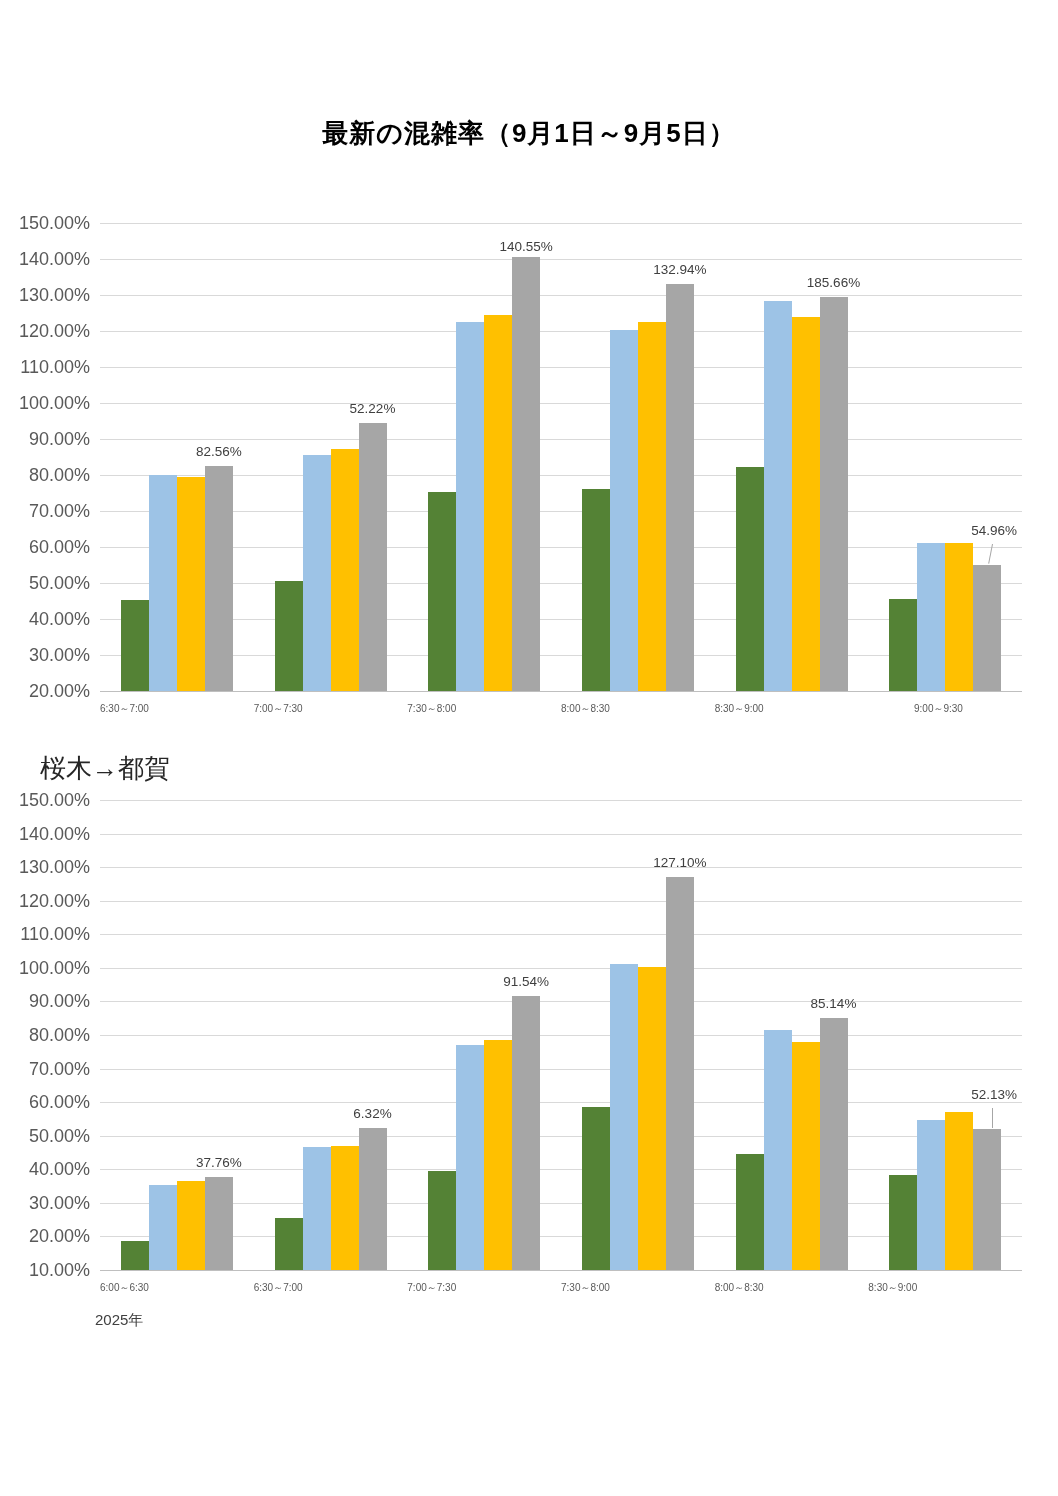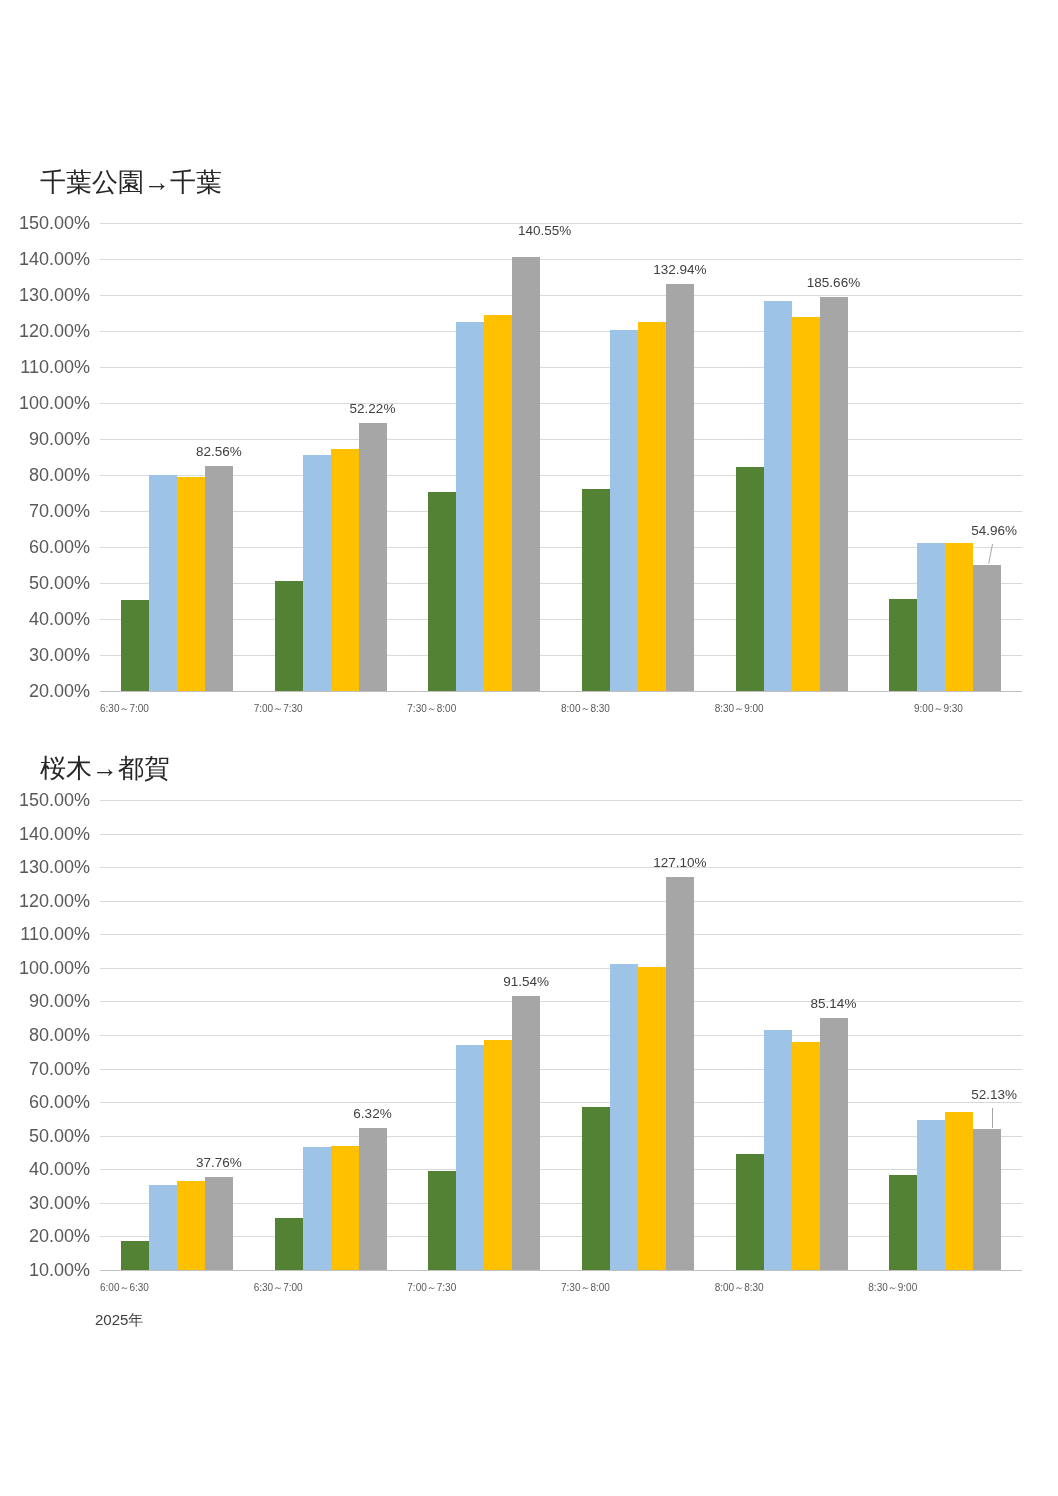--- a/index.html
+++ b/index.html
@@ -20,22 +20,22 @@
   .leader{position:absolute;width:1px;background:var(--leader);transform-origin:top center;}
   .year-label{position:absolute;left:95px;top:1311px;font-size:15px;color:#404040;}
   .legend{position:absolute;left:0;top:1338px;width:1058px;height:24px;}
   .legend-item{position:absolute;top:0;white-space:nowrap;font-size:13.5px;color:var(--ltext);}
   .swatch{display:inline-block;width:10px;height:10px;margin-right:4px;vertical-align:-1px;}
 </style>
 </head>
 <body>
 
 <div class="page">
+  <div class="chart-title">最新の混雑率（9月1日～9月5日）</div>
 
-  <div class="chart-subtitle" style="top:165px">千葉公園→千葉</div>
   <div class="plotarea" style="top: 223px; height: 513px;">
       <div class="gridline" style="left: 100px; top: 0px; width: 922px;"></div>
       <div class="ytick" style="top: -7px;">150.00%</div>
       <div class="gridline" style="left: 100px; top: 36px; width: 922px;"></div>
       <div class="ytick" style="top: 29px;">140.00%</div>
       <div class="gridline" style="left: 100px; top: 72px; width: 922px;"></div>
       <div class="ytick" style="top: 65px;">130.00%</div>
       <div class="gridline" style="left: 100px; top: 108px; width: 922px;"></div>
       <div class="ytick" style="top: 101px;">120.00%</div>
       <div class="gridline" style="left: 100px; top: 144px; width: 922px;"></div>
@@ -68,21 +68,21 @@
       <div class="bar" style="left: 302.5px; top: 232.2px; width: 28px; height: 235.8px; background: rgb(157, 195, 230);"></div>
       <div class="bar" style="left: 330.5px; top: 226.1px; width: 28px; height: 241.9px; background: rgb(255, 192, 0);"></div>
       <div class="bar" style="left: 358.5px; top: 199.6px; width: 28px; height: 268.4px; background: rgb(166, 166, 166);"></div>
       <div class="catlabel" style="left: 253.7px; top: 479px; width: 153.7px;">7:00～7:30</div>
       <div class="datalabel" style="left: 327.5px; top: 177.6px;">52.22%</div>
       <div class="bar" style="left: 428.2px; top: 268.9px; width: 28px; height: 199.1px; background: rgb(84, 130, 53);"></div>
       <div class="bar" style="left: 456.2px; top: 98.6px; width: 28px; height: 369.4px; background: rgb(157, 195, 230);"></div>
       <div class="bar" style="left: 484.2px; top: 91.8px; width: 28px; height: 376.2px; background: rgb(255, 192, 0);"></div>
       <div class="bar" style="left: 512.2px; top: 34px; width: 28px; height: 434px; background: rgb(166, 166, 166);"></div>
       <div class="catlabel" style="left: 407.3px; top: 479px; width: 153.7px;">7:30～8:00</div>
-      <div class="datalabel" style="left: 481.2px; top: 0; text-align: right;">140.55%</div>
+      <div class="datalabel" style="left: 481.2px; top: 16px;">140.55%</div>
       <div class="bar" style="left: 581.8px; top: 266.4px; width: 28px; height: 201.6px; background: rgb(84, 130, 53);"></div>
       <div class="bar" style="left: 609.8px; top: 106.6px; width: 28px; height: 361.4px; background: rgb(157, 195, 230);"></div>
       <div class="bar" style="left: 637.8px; top: 99px; width: 28px; height: 369px; background: rgb(255, 192, 0);"></div>
       <div class="bar" style="left: 665.8px; top: 61.4px; width: 28px; height: 406.6px; background: rgb(166, 166, 166);"></div>
       <div class="catlabel" style="left: 561px; top: 479px; width: 153.7px;">8:00～8:30</div>
       <div class="datalabel" style="left: 634.8px; top: 39.4px;">132.94%</div>
       <div class="bar" style="left: 735.5px; top: 243.7px; width: 28px; height: 224.3px; background: rgb(84, 130, 53);"></div>
       <div class="bar" style="left: 763.5px; top: 78.1px; width: 28px; height: 389.9px; background: rgb(157, 195, 230);"></div>
       <div class="bar" style="left: 791.5px; top: 93.6px; width: 28px; height: 374.4px; background: rgb(255, 192, 0);"></div>
       <div class="bar" style="left: 819.5px; top: 73.5px; width: 28px; height: 394.5px; background: rgb(166, 166, 166);"></div>

